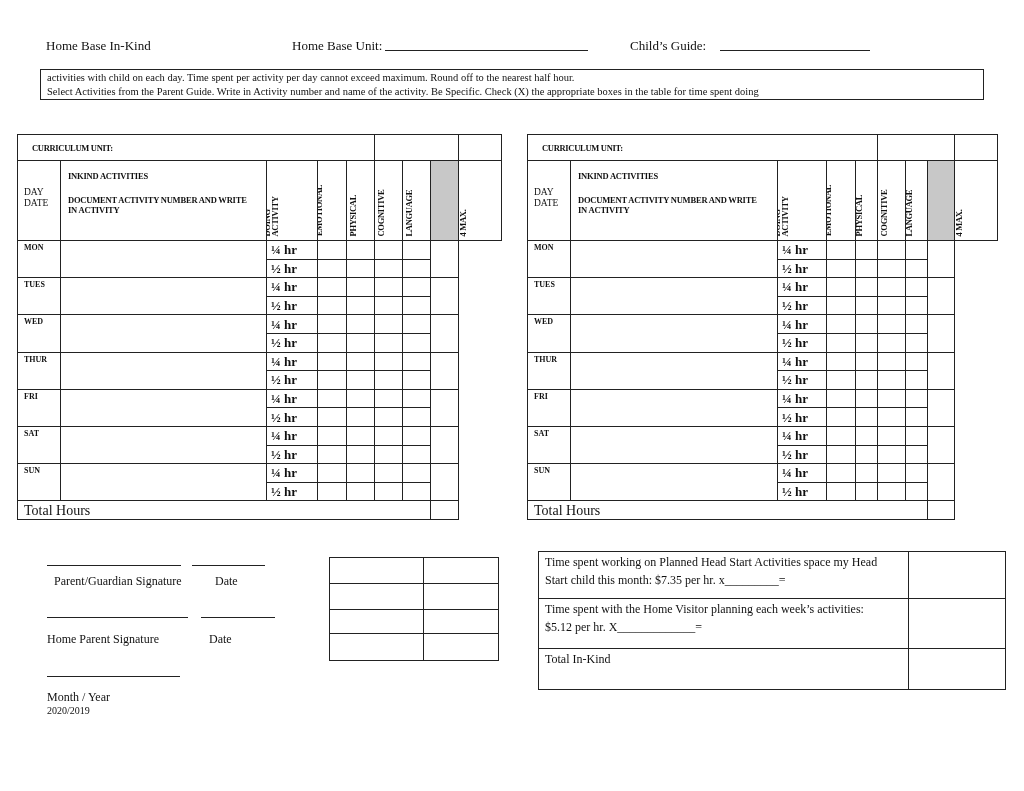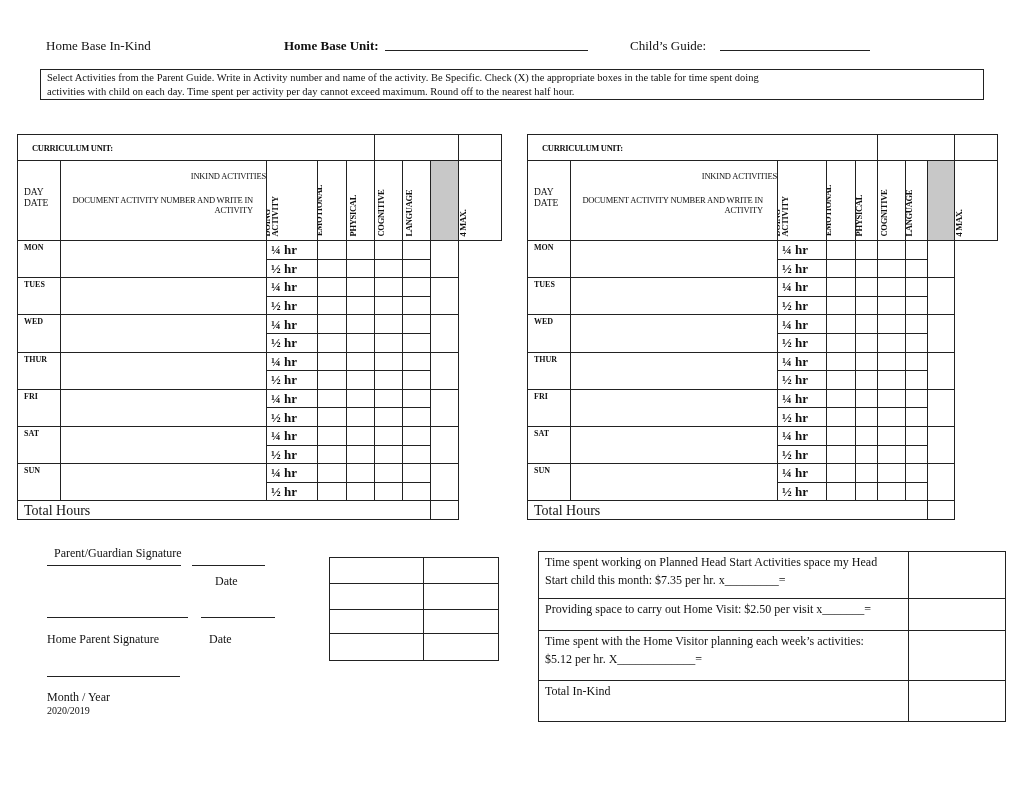--- a/index.html
+++ b/index.html
@@ -8,46 +8,46 @@
   .abs { position: absolute; }
   .hdr-text { font-size: 13px; top: 38px; }
   .uline { position: absolute; border-bottom: 1.5px solid #222; height: 0; }
   .instr { position: absolute; left: 40px; top: 69px; width: 944px; height: 31px;
            border: 1.5px solid #222; box-sizing: border-box; padding: 1px 6px;
            font-size: 10.5px; line-height: 14px; }
   table.grid { position: absolute; border-collapse: collapse; table-layout: fixed; }
   table.grid td { border: 1.2px solid #222; padding: 0; vertical-align: top; overflow: hidden; }
   .cu { padding: 8px 0 0 14px !important; font-size: 8.5px; font-weight: bold; letter-spacing: -0.3px; }
   .daydate { font-size: 9.5px; padding: 26px 0 0 6px !important; line-height: 11px; }
-  .act-head { font-size: 8.5px; font-weight: normal; padding: 10px 0 0 7px !important; line-height: 10px; letter-spacing: -0.2px; text-align: right;}
+  .act-head { font-size: 8.5px; font-weight: bold; padding: 10px 0 0 7px !important; line-height: 10px; letter-spacing: -0.2px;}
   .vert { position: relative; }
   .vert .vt { position: absolute; left: 50%; bottom: 4px; transform-origin: left bottom;
               transform: rotate(-90deg); white-space: pre; font-size: 8.5px; font-weight: bold;
               line-height: 8.5px; letter-spacing: -0.3px; }
   .gray { background: #c8c8c8; }
   .day-label { font-size: 8px; font-weight: bold; padding: 2px 0 0 6px !important; }
   .hr-cell { font-size: 13px; font-weight: bold; padding: 0 0 0 4px !important; line-height: 17px; vertical-align: middle !important; }
   .total-hours { font-size: 14px; padding: 1px 0 0 6px !important; line-height: 17px; }
   .sig-line { position: absolute; border-bottom: 1.5px solid #222; height: 0; }
   .sig-label { position: absolute; font-size: 12px; }
   .hv-title { text-align: center; font-size: 13px; padding-top: 2px !important; }
   .cost-text { font-size: 12px; line-height: 18px; padding: 1px 0 0 6px !important; }
 </style>
 </head>
 <body>
 
 <div class="abs hdr-text" style="left:46px;">Home Base In-Kind</div>
-<div class="abs hdr-text" style="left:284px;font-weight:bold;">Home Base Unit:</div>
+<div class="abs hdr-text" style="left:292px;">Home Base Unit:</div>
 <div class="uline" style="left:385px; top:50px; width:203px;"></div>
 <div class="abs hdr-text" style="left:630px;">Child’s Guide:</div>
 <div class="uline" style="left:720px; top:50px; width:150px;"></div>
 
 <div class="instr">
+  <div>activities with child on each day.  Time spent per activity per day cannot exceed maximum.  Round off to the nearest half hour.</div>
   <div>Select Activities from the Parent Guide.  Write in Activity number and name of the activity.  Be Specific.  Check (X) the appropriate boxes in the table for time spent doing</div>
-  <div>activities with child on each day.  Time spent per activity per day cannot exceed maximum.  Round off to the nearest half hour.</div>
 </div>
 
 <table class="grid" id="tbl0" style="left:17px; top:134px; width:484px;">
   <colgroup>
     <col style="width:43px">
       <col style="width:206px">
       <col style="width:51px">
       <col style="width:29px">
     <col style="width:28px">
       <col style="width:28px">
@@ -398,21 +398,21 @@
   <tbody>
       <tr style="height:19px">
     <td colspan="7" class="total-hours">Total Hours</td>
     <td></td>
   </tr>
 </tbody>
   </table>
 
 <div class="sig-line" style="left:47px; top:565px; width:134px;"></div>
 <div class="sig-line" style="left:192px; top:565px; width:73px;"></div>
-<div class="sig-label" style="left:54px; top:546px;font-family:Liberation Serif, serif;">Parent/Guardian Signature</div>
+<div class="sig-label" style="left:54px; top:574px;font-family:Liberation Serif, serif;">Parent/Guardian Signature</div>
 <div class="sig-label" style="left:215px; top:574px;">Date</div>
 
 <div class="sig-line" style="left:47px; top:617px; width:141px;"></div>
 <div class="sig-line" style="left:201px; top:617px; width:74px;"></div>
 <div class="sig-label" style="left:47px; top:632px;">Home Parent Signature</div>
 <div class="sig-label" style="left:209px; top:632px;">Date</div>
 
 <div class="sig-line" style="left:47px; top:676px; width:133px;"></div>
 <div class="sig-label" style="left:47px; top:690px;">Month / Year</div>
 <div class="sig-label" style="left:47px; top:705px; font-size:10px;">2020/2019</div>
@@ -448,24 +448,20 @@
       <col style="width:97px">
     </colgroup>
   <tbody>
       <tr style="height:47px">
     <td class="cost-text">
       <div>Time spent working on Planned Head Start Activities space my Head</div>
       <div>Start child this month:  $7.35 per hr. x_________=</div>
     </td>
     <td></td>
   </tr>
-  <tr style="height:32px">
-    <td class="cost-text">Providing space to carry out Home Visit:  $2.50 per visit x_______=</td>
-    <td></td>
-  </tr>
   <tr style="height:50px">
     <td class="cost-text">
       <div>Time spent with the Home Visitor planning each week’s activities:</div>
       <div>$5.12 per hr. X_____________=</div>
     </td>
     <td></td>
   </tr>
   <tr style="height:41px">
     <td class="cost-text">Total In-Kind</td>
     <td></td>

